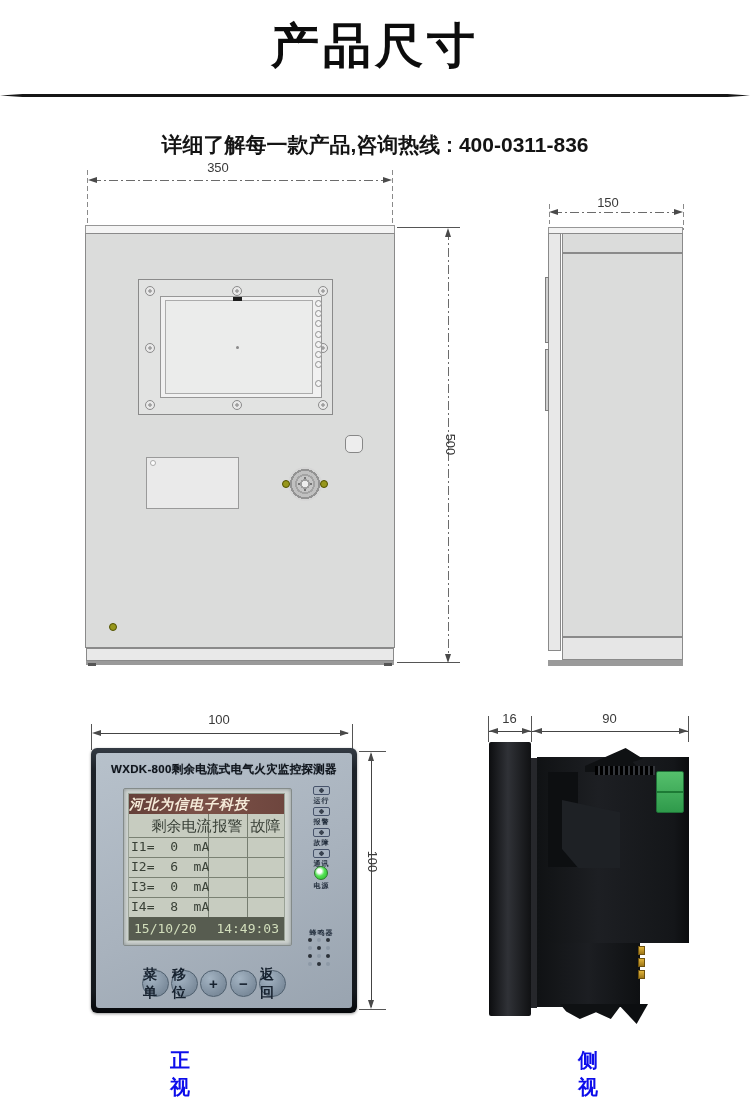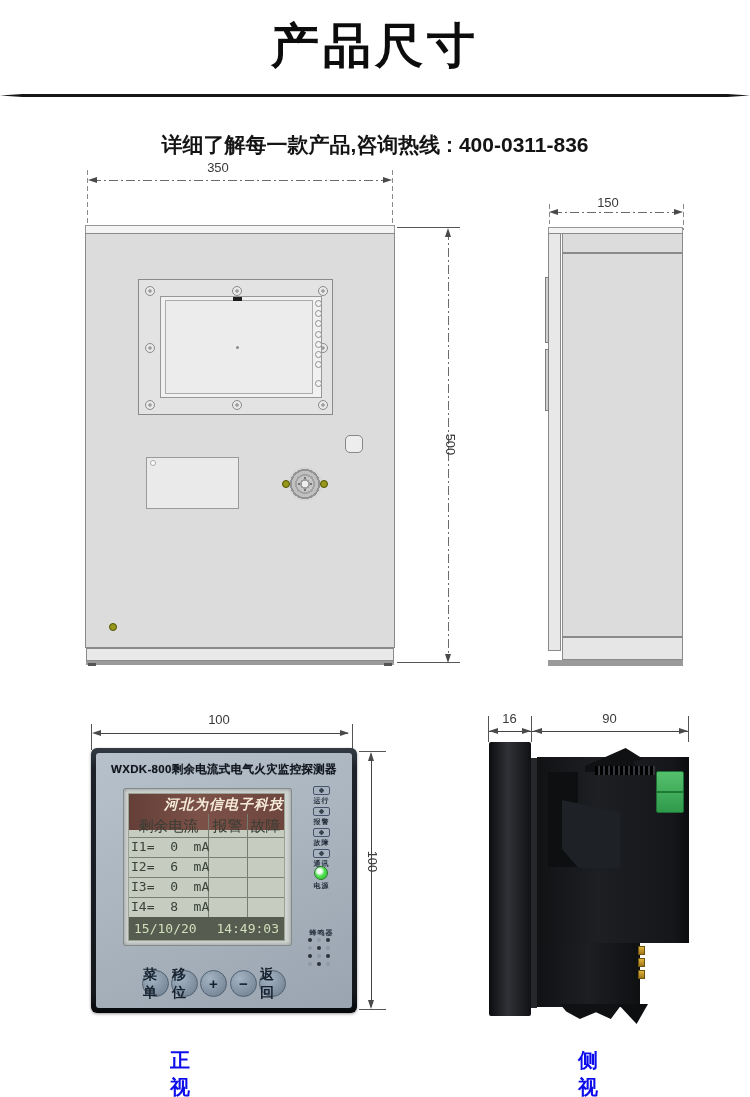--- a/index.html
+++ b/index.html
@@ -38,24 +38,24 @@
   .lockdot{width:2px;height:2px;border-radius:50%;background:#5a5a5a;}
   
   .dev-frame{border-radius:6px;background:linear-gradient(180deg,#343b44,#1d2229 8%,#14181d 92%,#05070a);
              box-shadow:0 1px 3px rgba(0,0,0,.4);}
   .dev-face{border-radius:3px;background:linear-gradient(155deg,#b7c1cb 0%,#a8b2bd 55%,#99a4b0 100%);}
   .dev-title{font-size:11.5px;font-weight:bold;color:#10151c;text-align:center;letter-spacing:.3px;
              text-shadow:0 0 1px rgba(25,35,50,.45);}
   .lcd-outer{background:#d0d5d1;border:1px solid #848b8a;border-radius:2px;
              box-shadow:inset 0 0 4px rgba(60,70,80,.5);}
   .lcd{background:#c7ccc0;border:1px solid #9aa296;box-sizing:border-box;overflow:hidden;}
-  .lcd-head{position:absolute;left:0;top:0;width:100%;height:36px;line-height:20px;
+  .lcd-head{position:absolute;left:0;top:0;width:100%;height:20px;line-height:20px;
             background:linear-gradient(90deg,#643f38,#7c5148 45%,#6e463e);
             font-family:"DejaVu Serif",serif;font-style:italic;font-weight:bold;font-size:14px;
-            color:#f5ead8;text-align:right;letter-spacing:1px;}
+            color:#f5ead8;text-align:left;letter-spacing:1px;}
   .lcd-vline{position:absolute;width:1px;background:#767d70;top:20px;height:103px;}
   .lcd-hline{position:absolute;left:0;width:100%;height:1px;background:#7a8173;}
   .lcd-colhead{position:absolute;top:21px;height:22px;line-height:22px;font-size:15px;color:#363d34;text-align:center;}
   .lcd-row{position:absolute;left:2px;font-family:"DejaVu Sans Mono",monospace;font-size:13px;
            color:#394036;white-space:pre;line-height:20px;}
   .lcd-foot{position:absolute;left:0;top:123px;width:100%;height:23px;background:#575c50;
             font-family:"DejaVu Sans Mono",monospace;font-size:13px;color:#d2debc;line-height:23px;}
   
   .ledmod{left:313px;width:17px;height:9px;border:1px solid #47536a;border-radius:2px;box-sizing:border-box;
           background:radial-gradient(circle,#3a4350 0 2px,#a7b2bf 2.4px);}
@@ -178,21 +178,21 @@
 
     <div class="abs lcd-outer" style="left:123px;top:788px;width:167px;height:156px;"></div>
     <div class="abs lcd" style="left:128px;top:793px;width:157px;height:148px;">
       <div class="lcd-head">河北为信电子科技</div>
       <div class="lcd-vline" style="left:79px;"></div>
       <div class="lcd-vline" style="left:118px;"></div>
       <div class="lcd-hline" style="top:43px;"></div>
       <div class="lcd-hline" style="top:63px;"></div>
       <div class="lcd-hline" style="top:83px;"></div>
       <div class="lcd-hline" style="top:103px;"></div>
-      <div class="lcd-colhead" style="left:0;width:79px;">剩余电流</div>
+      <div class="lcd-colhead" style="left:13px;width:79px;">剩余电流</div>
       <div class="lcd-colhead" style="left:79px;width:39px;">报警</div>
       <div class="lcd-colhead" style="left:118px;width:37px;">故障</div>
       <div class="lcd-row" style="top:43px;">I1=  0  mA</div>
       <div class="lcd-row" style="top:63px;">I2=  6  mA</div>
       <div class="lcd-row" style="top:83px;">I3=  0  mA</div>
       <div class="lcd-row" style="top:103px;">I4=  8  mA</div>
       <div class="lcd-foot">
         <span style="position:absolute;left:5px;">15/10/20</span>
         <span style="position:absolute;right:5px;">14:49:03</span>
       </div>

